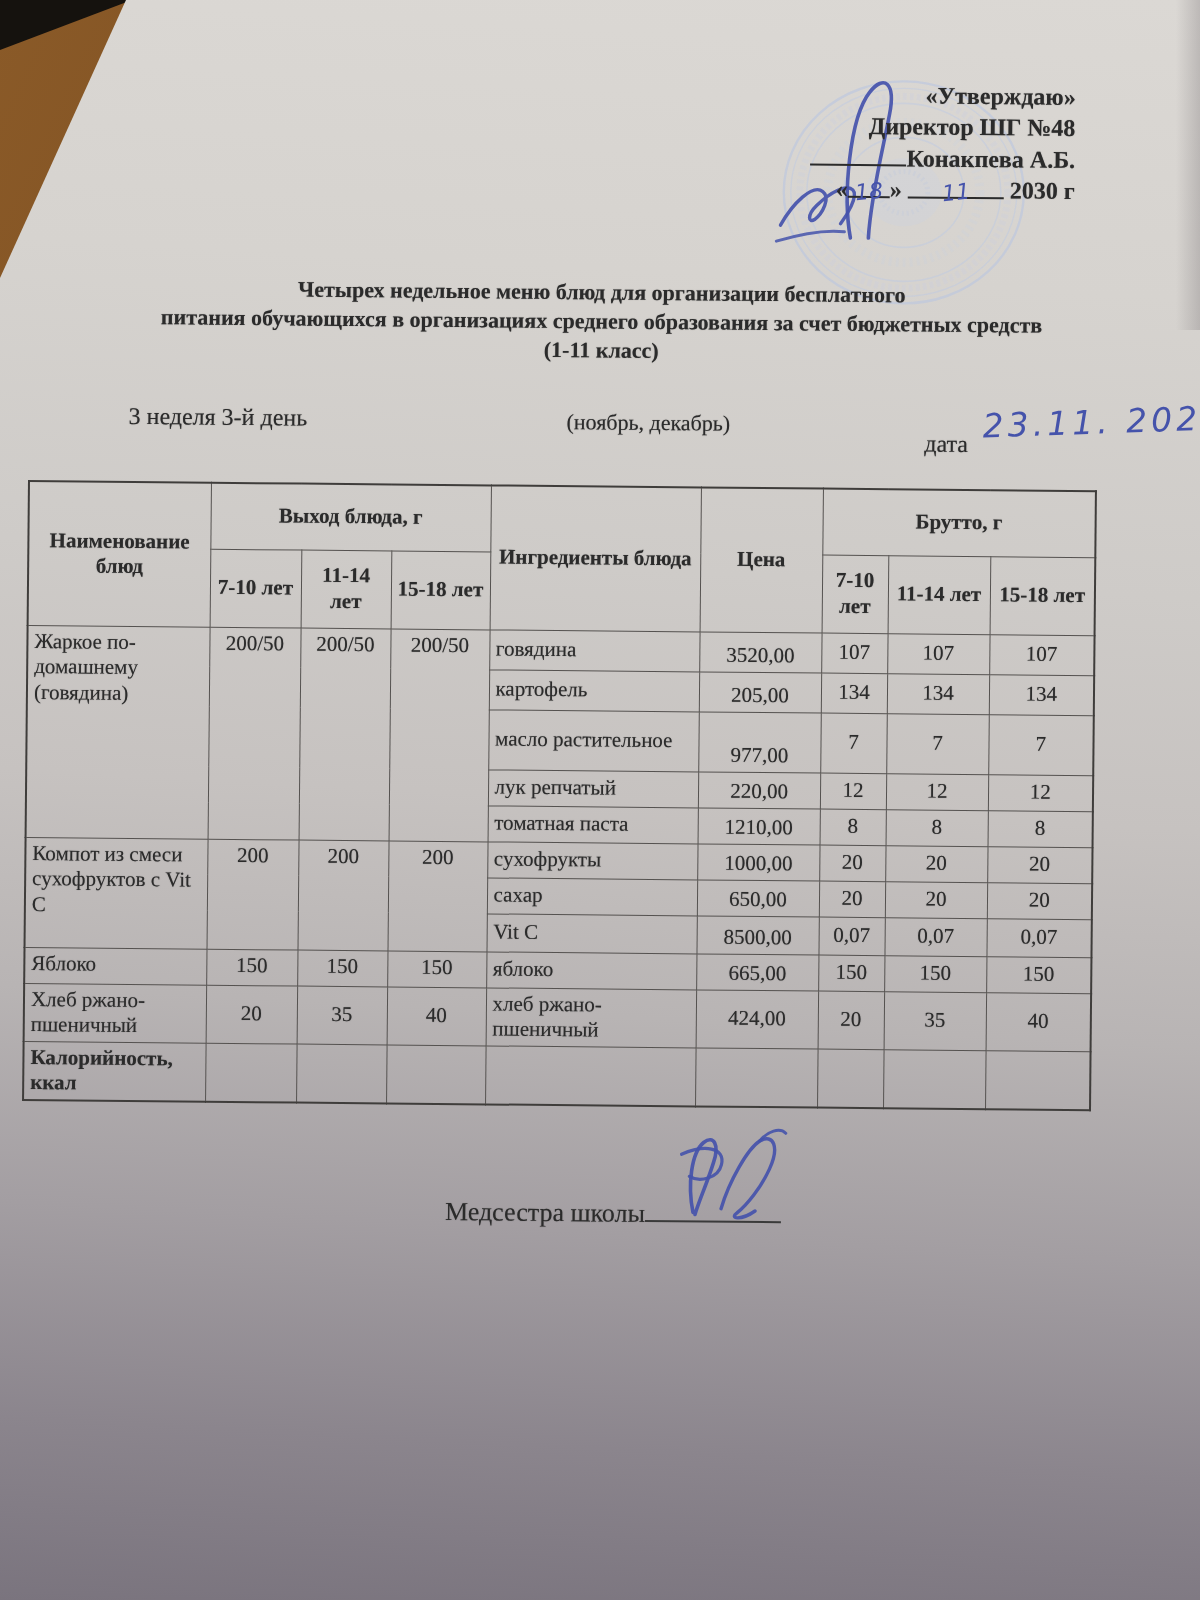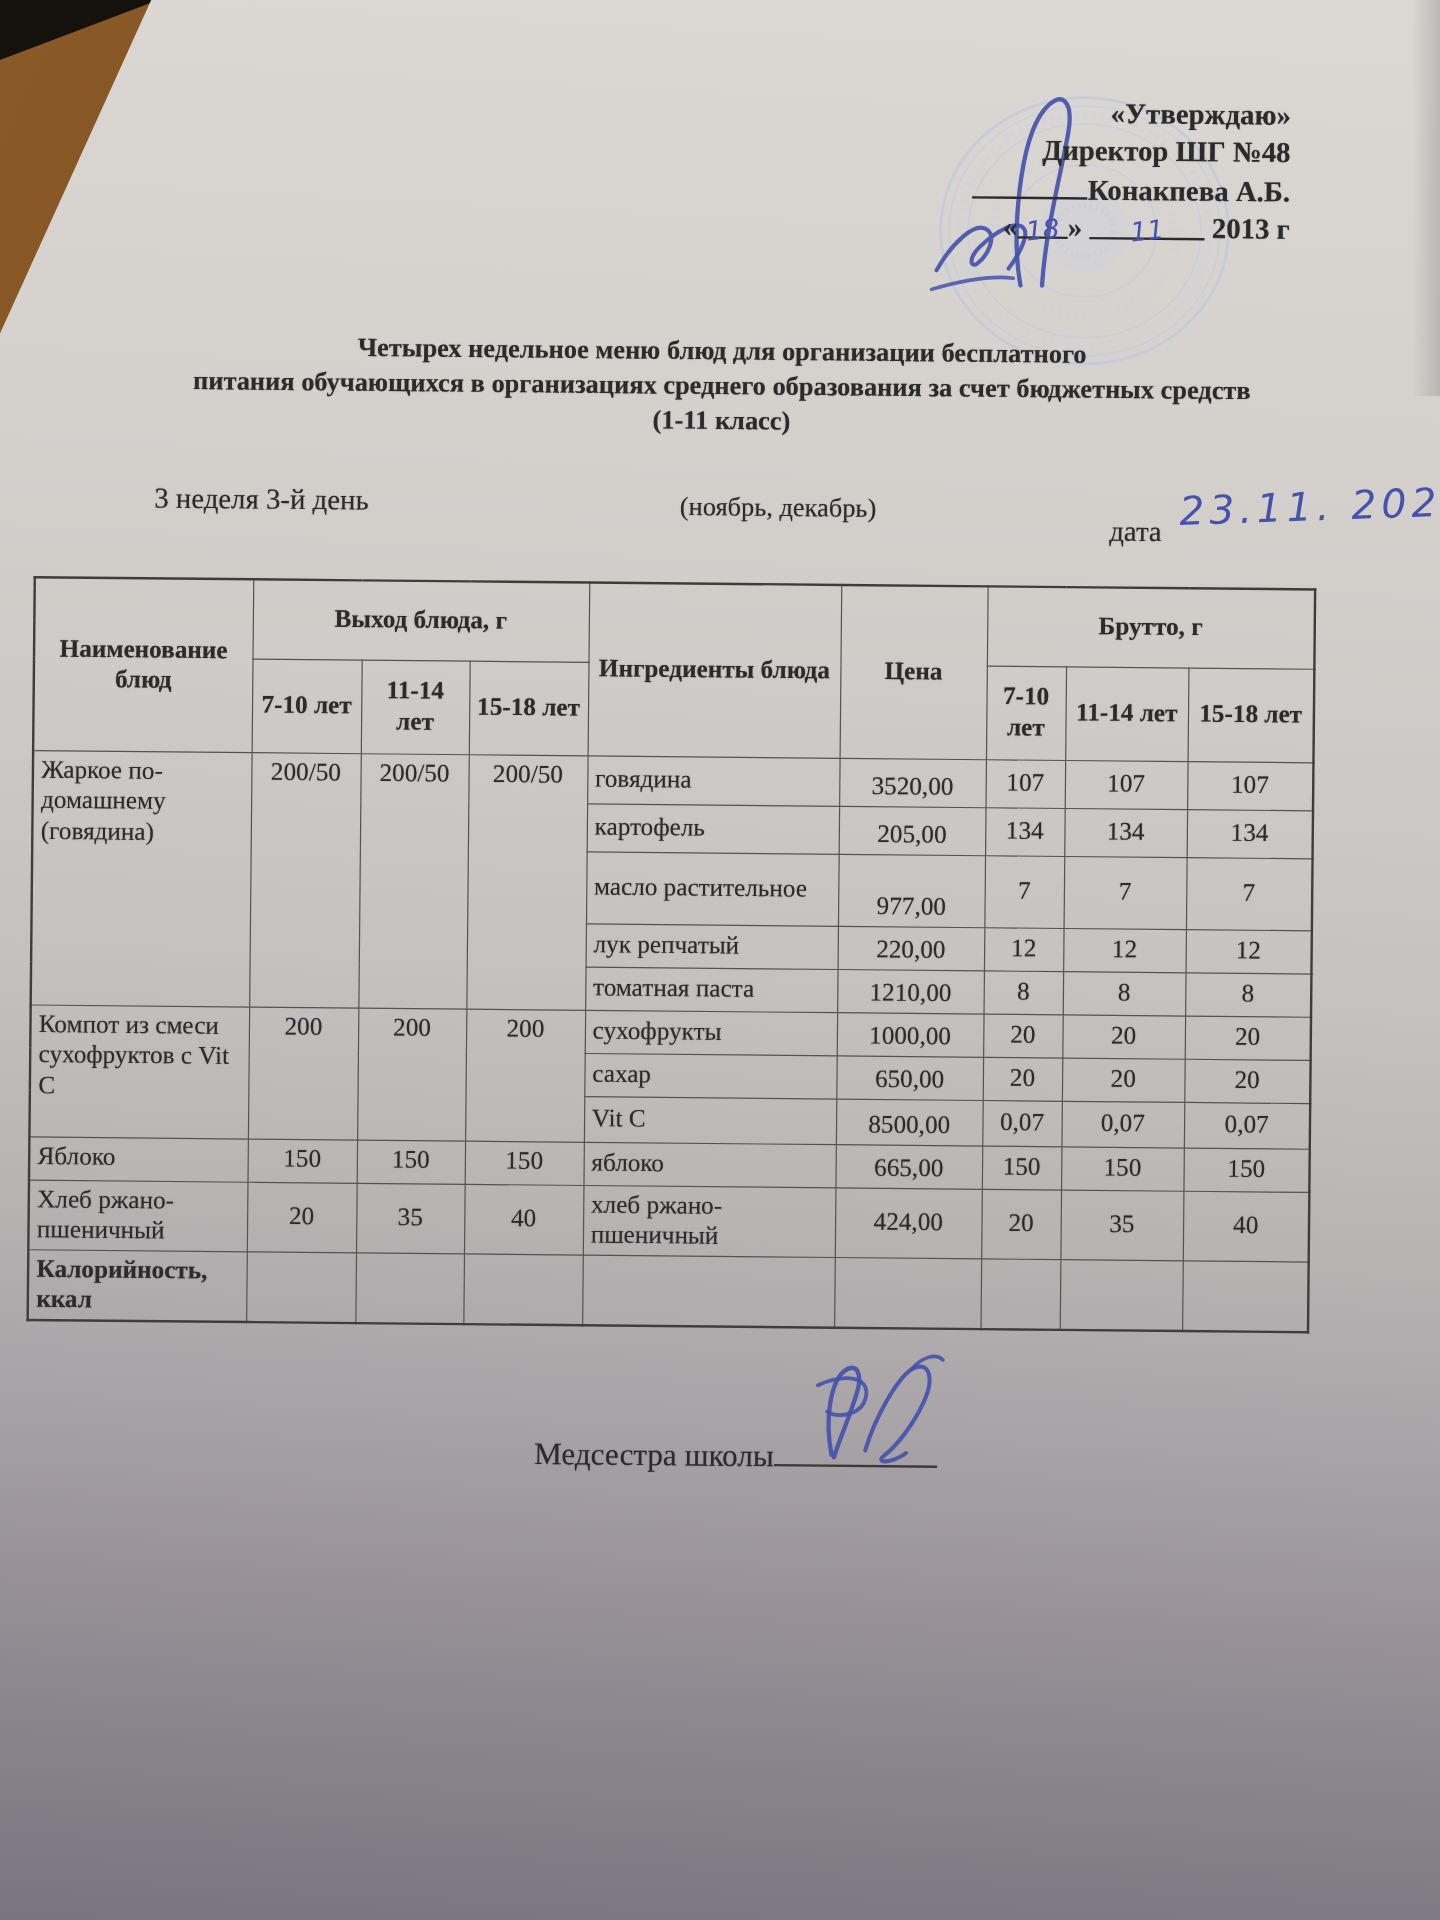--- a/index.html
+++ b/index.html
@@ -97,21 +97,21 @@
       <path d="M4 176 C 30 168, 54 164, 72 166" fill="none" stroke="#4553ab" stroke-width="3" stroke-linecap="round" opacity=".85"></path>
     </svg>
 
     <div class="approval">
       <div>«Утверждаю»</div>
       <div>Директор ШГ №48</div>
       <div><span class="blank" style="width:96px;"></span><span>Конакпева А.Б.</span></div>
       <div>
         <span>«</span><span class="blank" style="width:42px;"><span class="hw">18</span></span><span>»</span>
         <span class="blank" style="width:96px;"><span class="hw">11</span></span>
-        <span>2013 г</span>
+        <span>2030 г</span>
       </div>
     </div>
 
     <div class="title">
       <div>Четырех недельное меню блюд для организации бесплатного</div>
       <div>питания обучающихся в организациях среднего образования за счет бюджетных средств</div>
       <div>(1-11 класс)</div>
     </div>
 
     <div class="meta">

